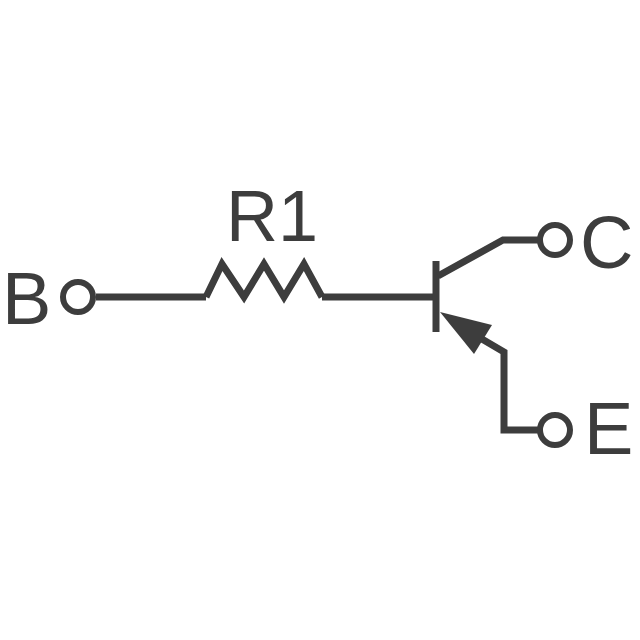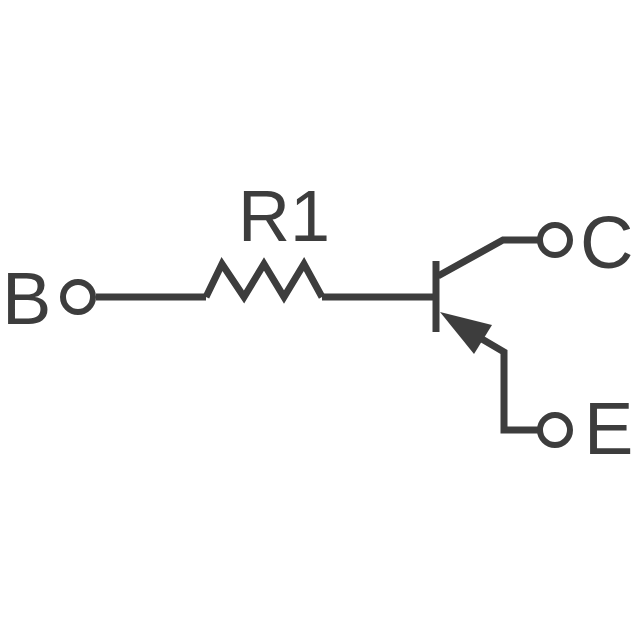--- a/index.html
+++ b/index.html
@@ -2,21 +2,21 @@
 <html><head>
   <meta charset="utf-8">
   <style>
     html, body { margin: 0; padding: 0; background: #ffffff; }
     #canvas { position: relative; width: 640px; height: 640px; background: #ffffff; overflow: hidden; }
     svg { position: absolute; left: 0; top: 0; }
     .wire { fill: none; stroke: #3d3d3d; stroke-width: 7; stroke-linejoin: miter; stroke-linecap: butt; }
     .term { fill: #ffffff; stroke: #3d3d3d; stroke-width: 6; }
     .label { position: absolute; font-family: "Liberation Sans", sans-serif; color: #3d3d3d; line-height: 1; }
     .lbl-b { left: 2px; top: 262px; font-size: 74px; }
-    .lbl-r1 { left: 238px; top: 180px; font-size: 72px; }
+    .lbl-r1 { left: 226px; top: 180px; font-size: 72px; }
     .lbl-c { left: 580px; top: 206px; font-size: 74px; }
     .lbl-e { left: 584px; top: 392px; font-size: 74px; }
   </style>
 </head>
 <body>
 
 <div id="canvas">
   <svg width="640" height="640" viewBox="0 0 640 640">
 
     <line class="wire" x1="96" y1="297" x2="206" y2="297"></line>

